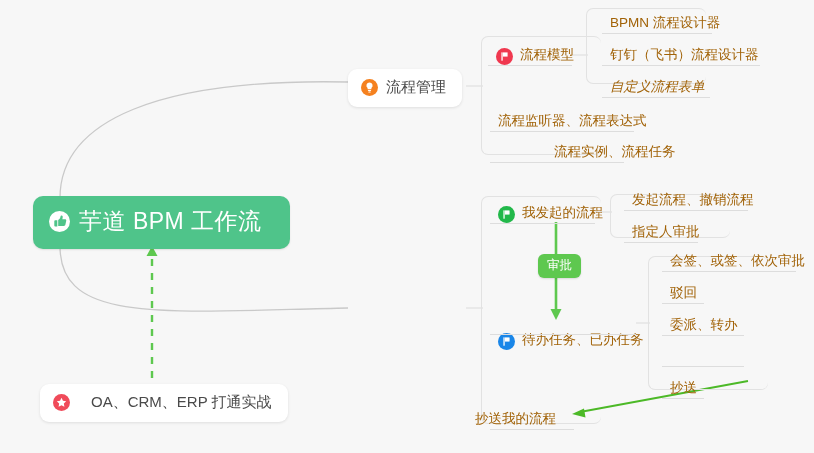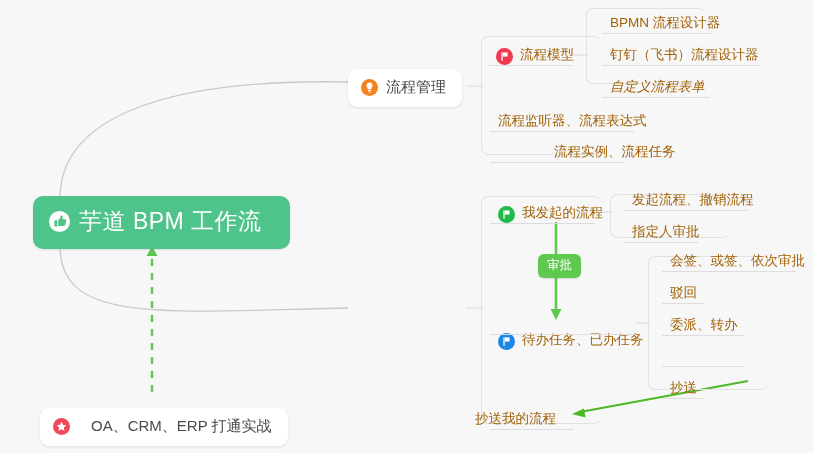--- a/index.html
+++ b/index.html
@@ -238,21 +238,21 @@
   <div class="node leaf" style="left:664px;top:377px;">
     <span class="txt">抄送</span>
   </div>
   <div class="ul" style="left:662px;top:398px;width:42px;"></div>
 
   <div class="node leaf" style="left:469px;top:408px;">
     <span class="txt">抄送我的流程</span>
   </div>
   <div class="ul" style="left:490px;top:429px;width:84px;"></div>
 
-  <div class="node card" style="left:40px;top:408px;gap:21px;">
+  <div class="node card" style="left:40px;top:384px;gap:21px;">
     <span class="ico">
       <svg width="17" height="17" viewBox="0 0 17 17">
         <circle cx="8.5" cy="8.5" r="8.5" fill="#f04b5a"></circle>
         <path d="M8.5,3.8 l1.45,2.95 3.25,0.47 -2.35,2.3 0.55,3.24 -2.9,-1.53 -2.9,1.53 0.55,-3.24 -2.35,-2.3 3.25,-0.47 z" fill="#ffffff"></path>
       </svg>
     </span>
     <span>OA、CRM、ERP 打通实战</span>
   </div>
 
 </div>

